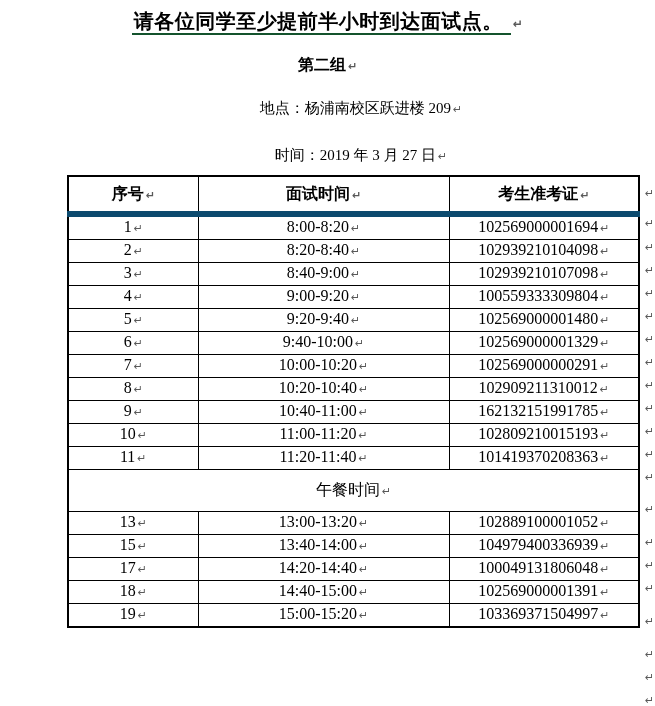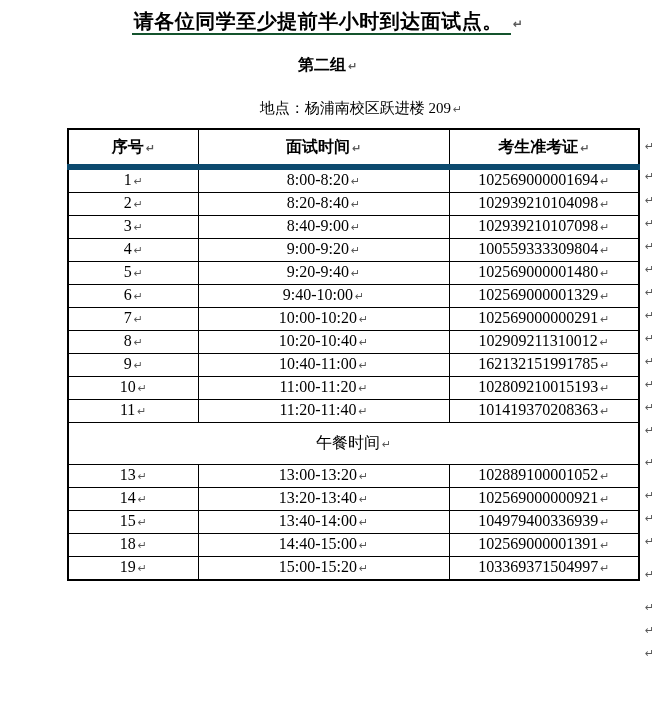--- a/index.html
+++ b/index.html
@@ -93,20 +93,21 @@
 <body>
 
 <div class="page">
 
   <p class="doc-title"><span class="underline">请各位同学至少提前半小时到达面试点。</span><span class="mark title-mark">↵</span></p>
 
   <p class="group-heading"><span>第二组</span><span class="mark">↵</span></p>
 
   <p class="info-line"><span>地点：杨浦南校区跃进楼 209</span><span class="mark">↵</span></p>
 
+  <p class="info-line date"><span>时间：2019 年 3 月 27 日</span><span class="mark">↵</span></p>
 
   <div class="table-wrap" id="table-wrap">
     <table class="schedule" id="schedule-table">
       <colgroup>
         <col class="c-no">
           <col class="c-time">
           <col class="c-id">
       </colgroup>
       <thead>
         <tr>
@@ -173,28 +174,28 @@
           </tr>
           <tr class="lunch-row">
             <td class="cell-lunch" colspan="3"><span>午餐时间</span><span class="mark">↵</span></td>
           </tr>
           <tr>
             <td class="cell-no"><span>13</span><span class="mark">↵</span></td>
             <td class="cell-time"><span>13:00-13:20</span><span class="mark">↵</span></td>
             <td class="cell-id"><span>102889100001052</span><span class="mark">↵</span></td>
           </tr>
           <tr>
-            <td class="cell-no"><span>14</span><span class="mark">↵</span></td>
-            <td class="cell-time"><span>13:20-13:40</span><span class="mark">↵</span></td>
-            <td class="cell-id"><span>102569000000921</span><span class="mark">↵</span></td>
-          </tr>
-          <tr>
             <td class="cell-no"><span>15</span><span class="mark">↵</span></td>
             <td class="cell-time"><span>13:40-14:00</span><span class="mark">↵</span></td>
             <td class="cell-id"><span>104979400336939</span><span class="mark">↵</span></td>
+          </tr>
+          <tr>
+            <td class="cell-no"><span>17</span><span class="mark">↵</span></td>
+            <td class="cell-time"><span>14:20-14:40</span><span class="mark">↵</span></td>
+            <td class="cell-id"><span>100049131806048</span><span class="mark">↵</span></td>
           </tr>
           <tr>
             <td class="cell-no"><span>18</span><span class="mark">↵</span></td>
             <td class="cell-time"><span>14:40-15:00</span><span class="mark">↵</span></td>
             <td class="cell-id"><span>102569000001391</span><span class="mark">↵</span></td>
           </tr>
           <tr>
             <td class="cell-no"><span>19</span><span class="mark">↵</span></td>
             <td class="cell-time"><span>15:00-15:20</span><span class="mark">↵</span></td>
             <td class="cell-id"><span>103369371504997</span><span class="mark">↵</span></td>

